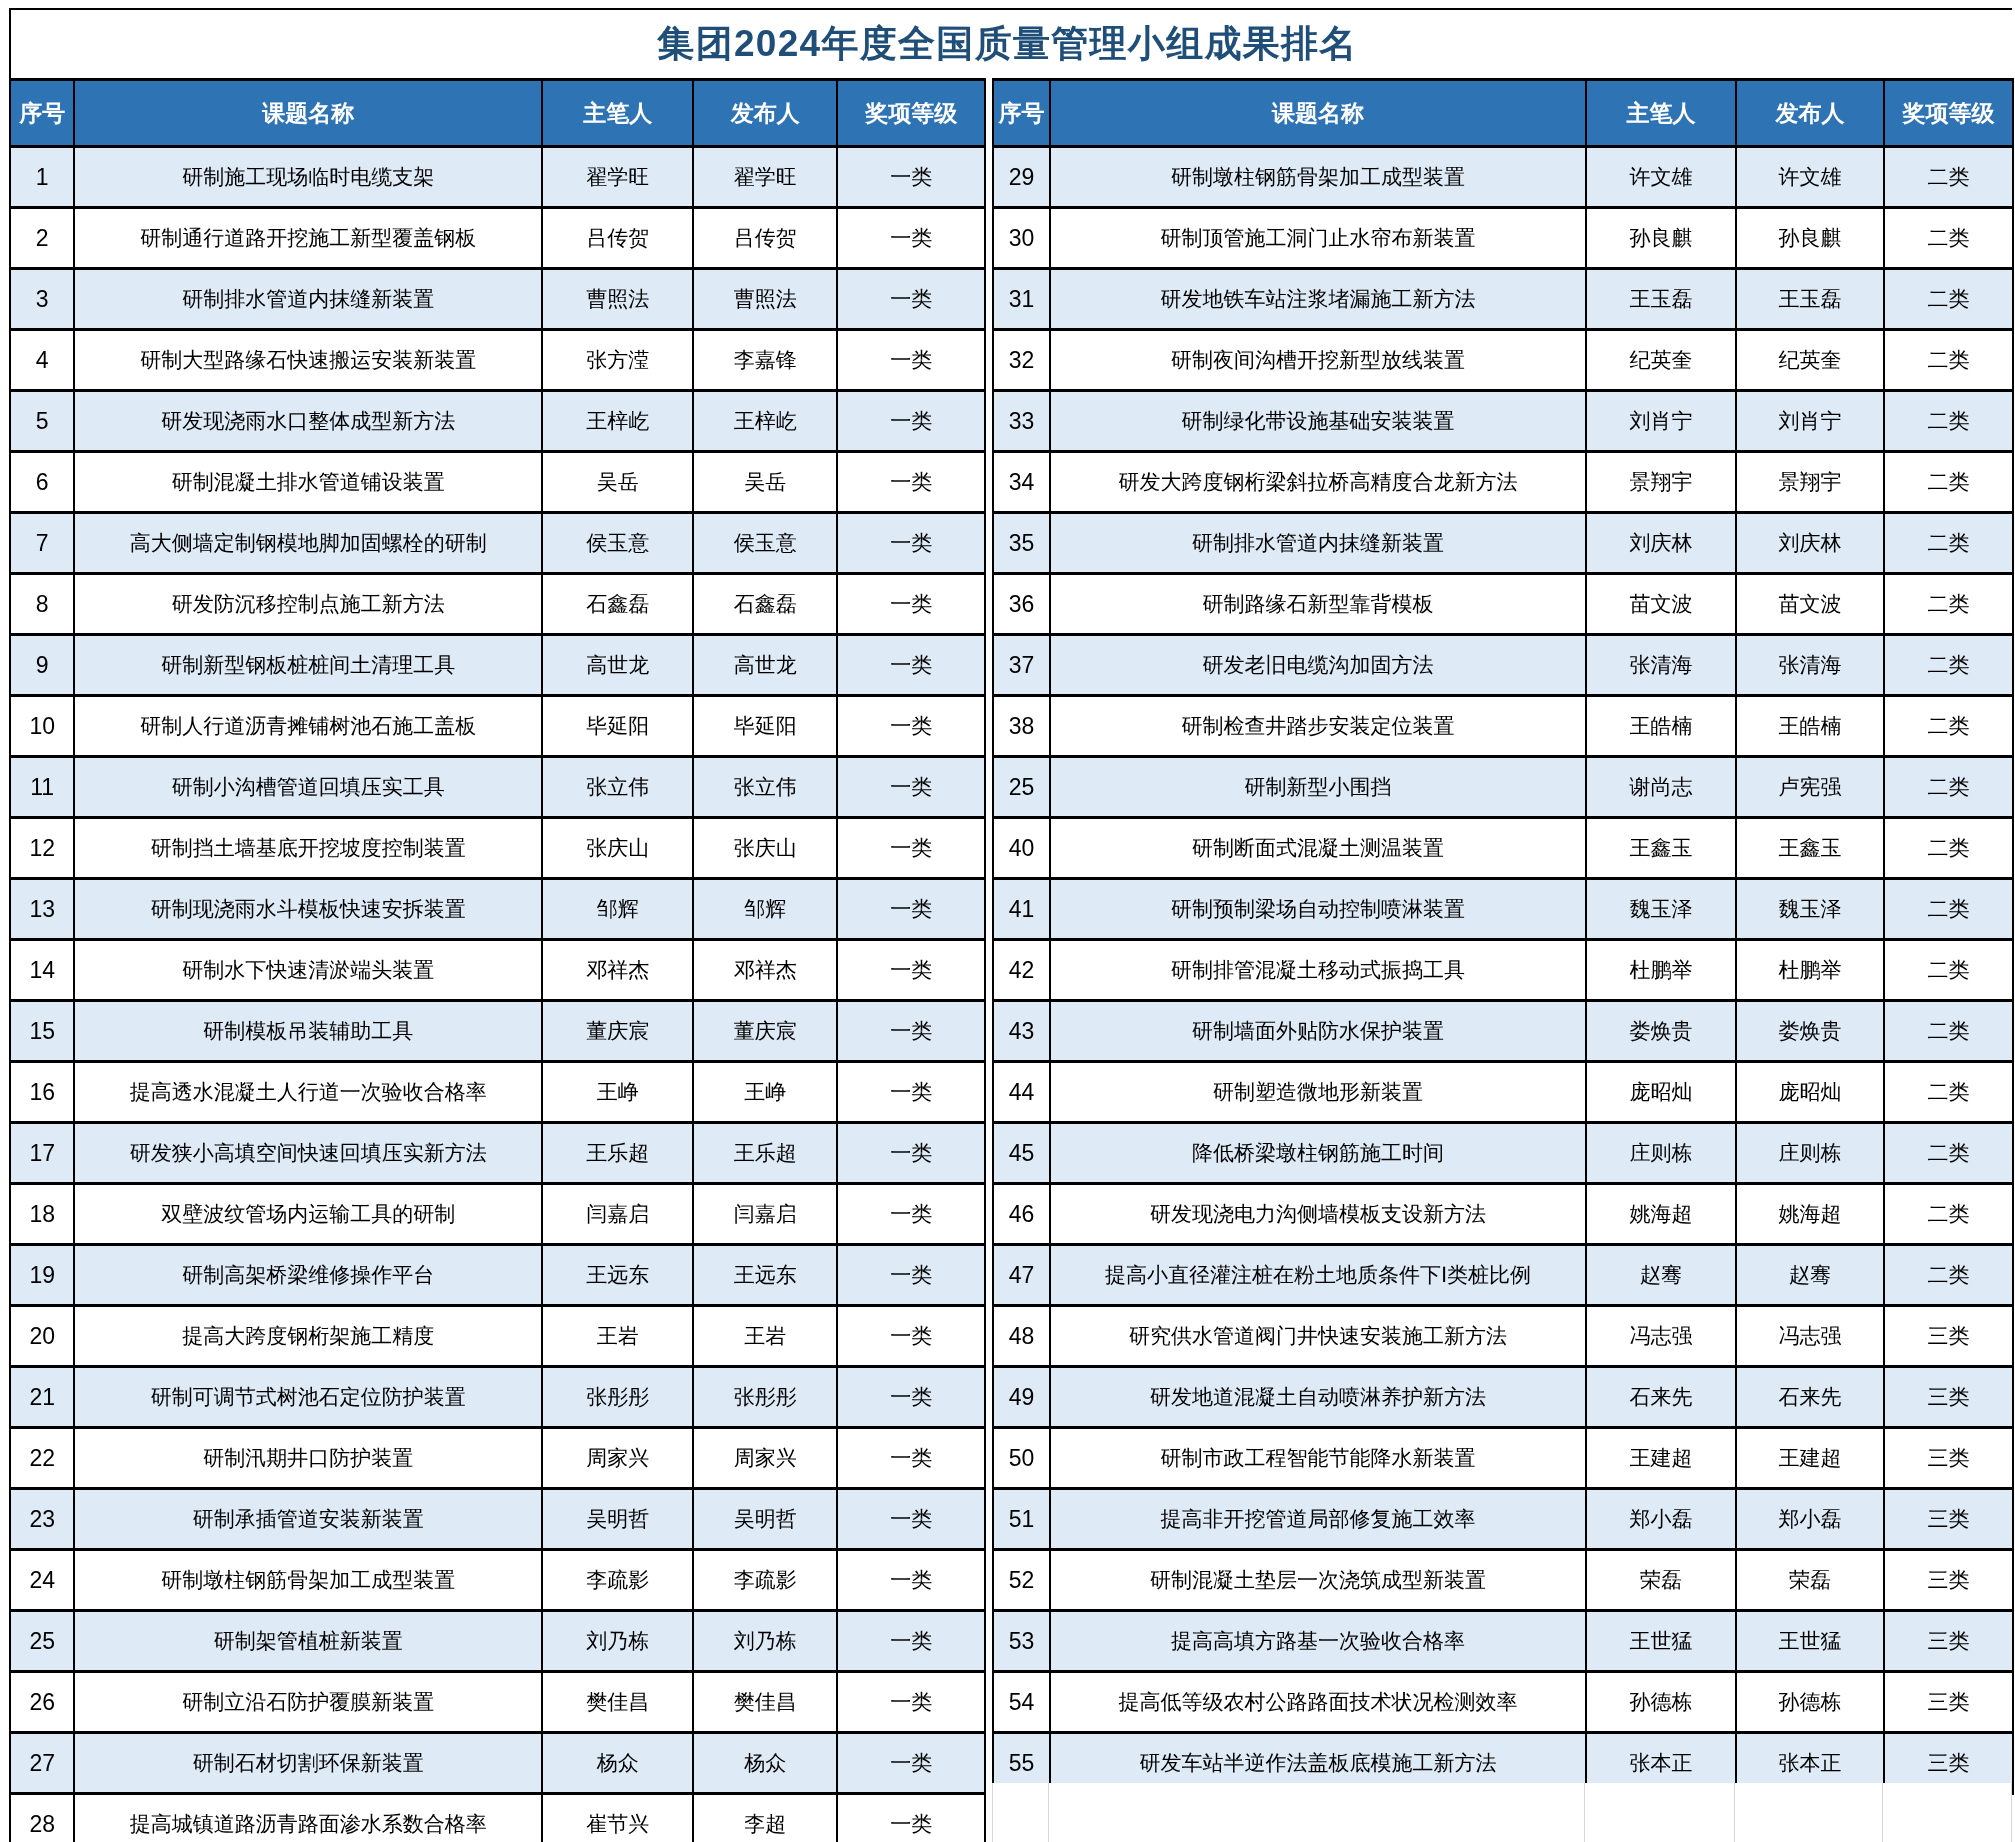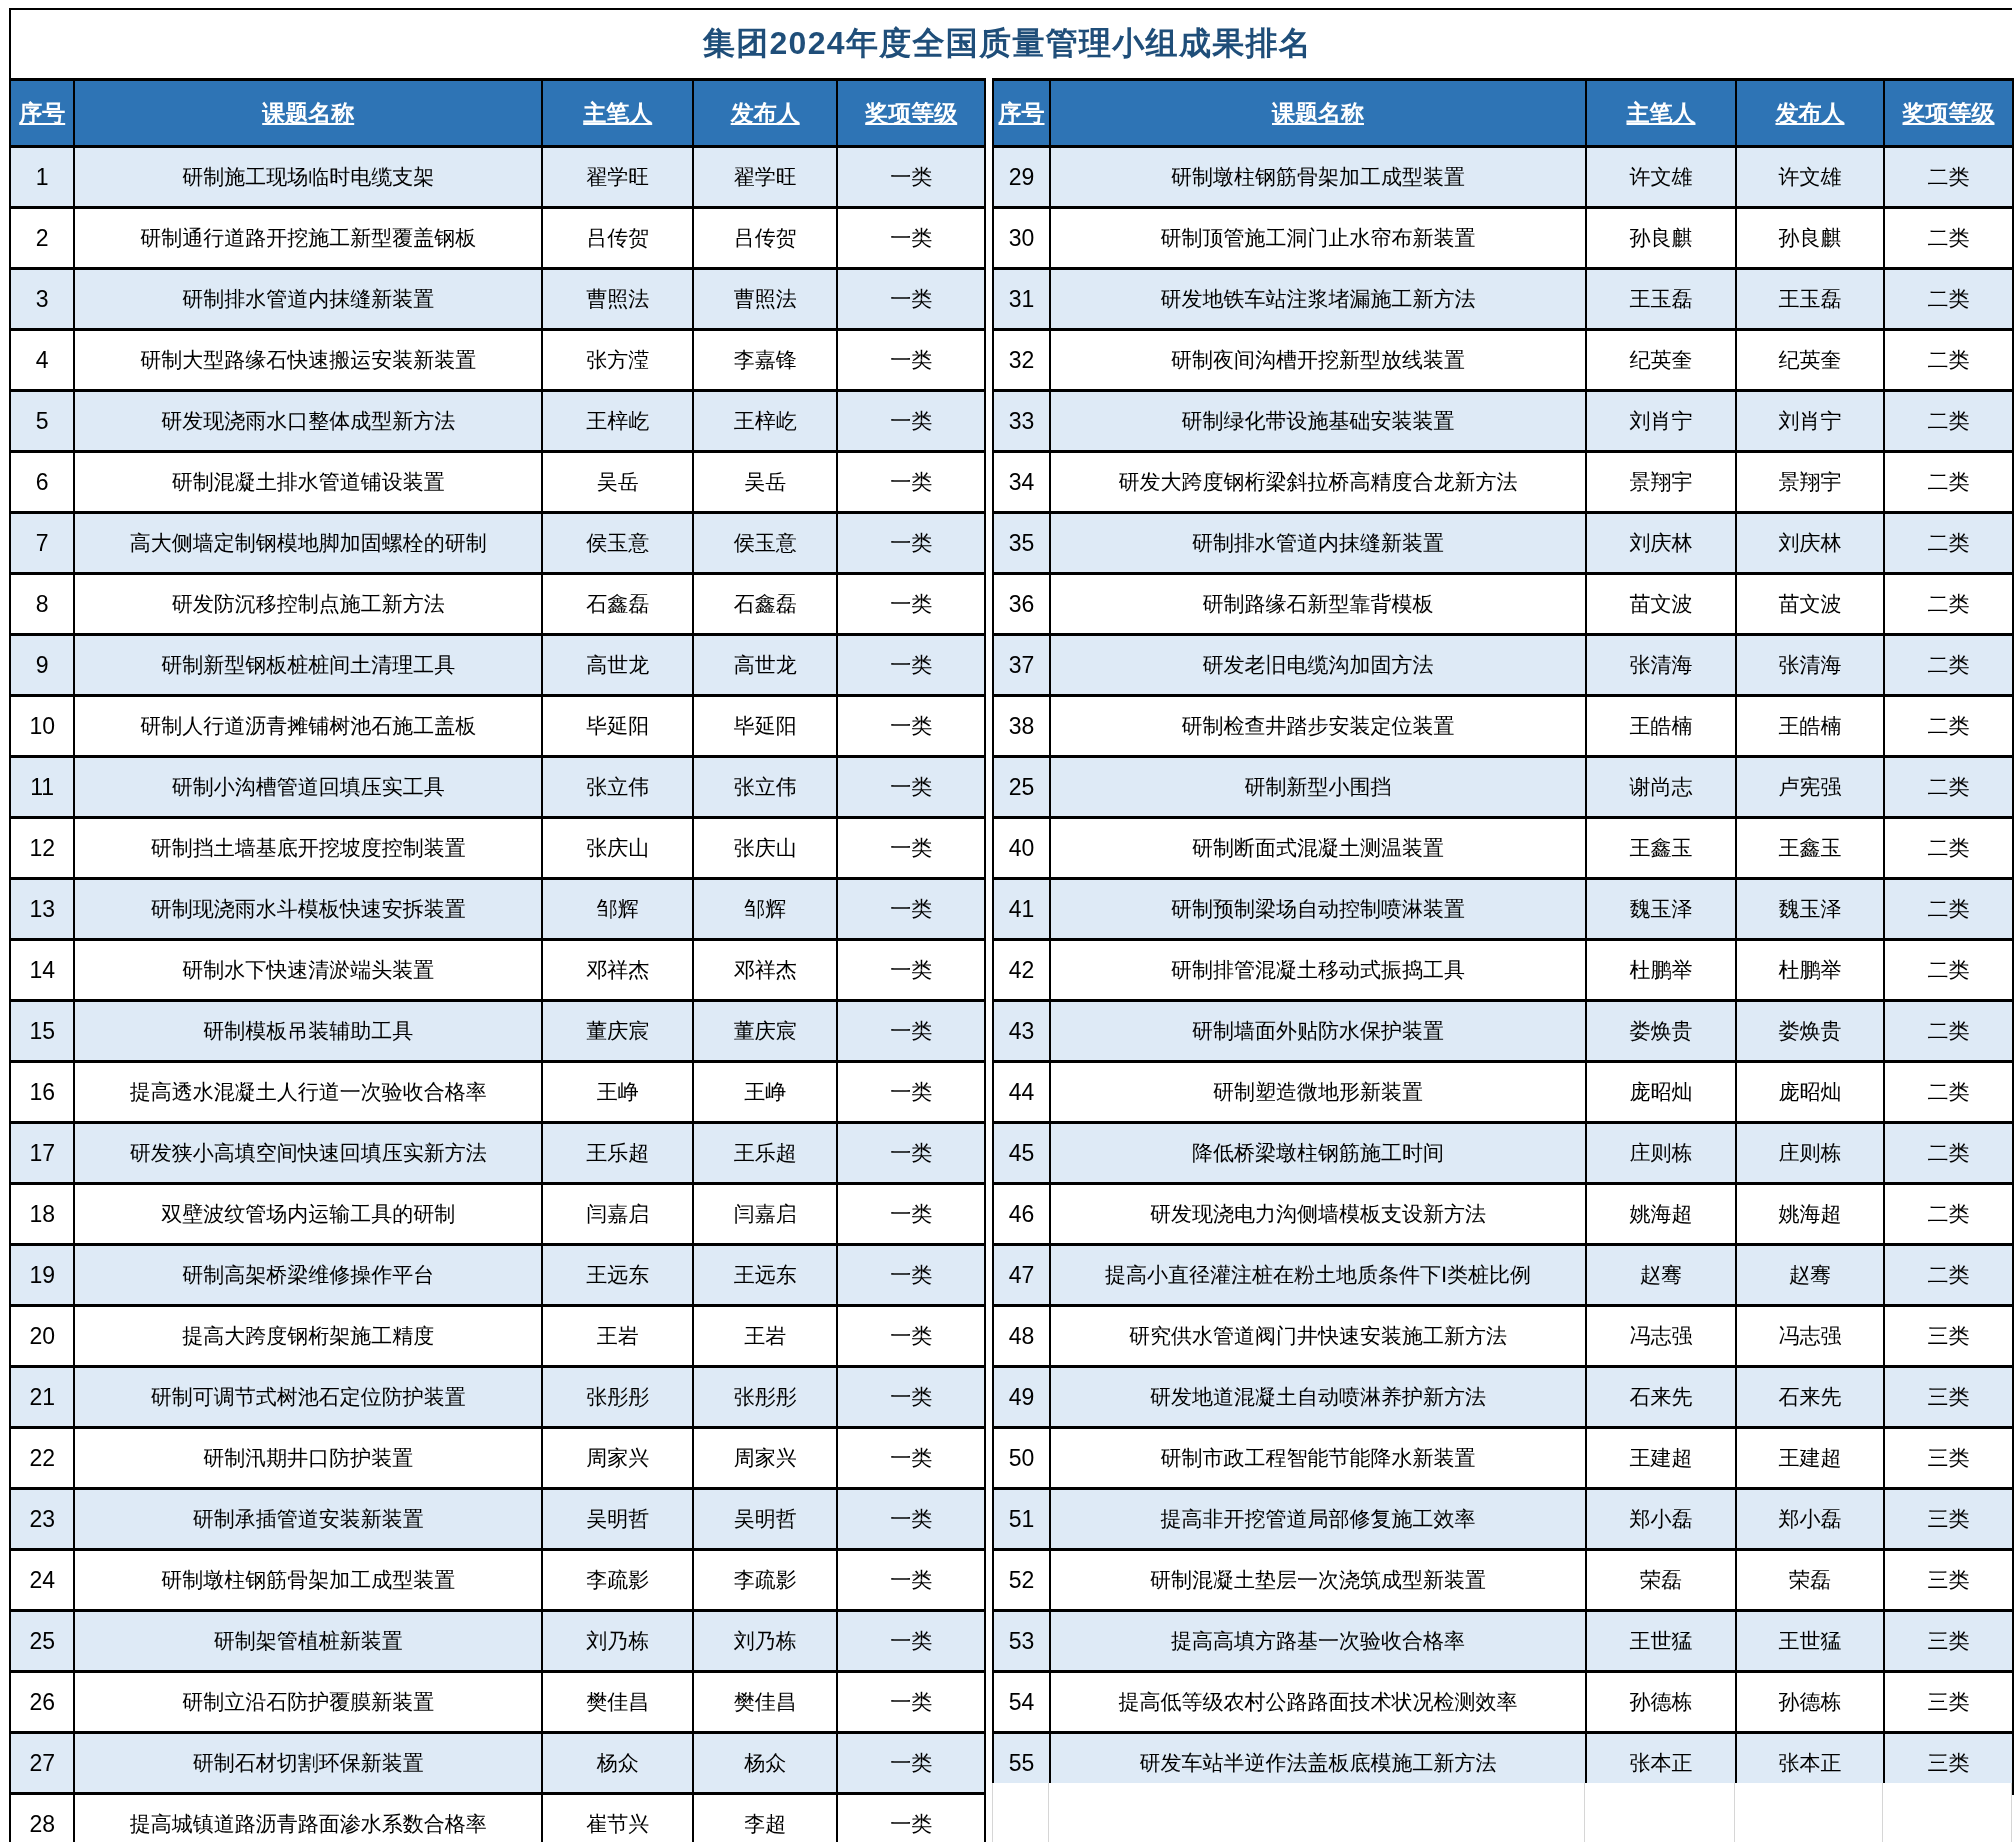--- a/index.html
+++ b/index.html
@@ -12,28 +12,28 @@
     --ghost:#D6D6D6;
   }
   *{margin:0;padding:0;box-sizing:border-box;}
   html,body{width:2015px;height:1842px;background:#fff;overflow:hidden;
     font-family:"Liberation Sans", sans-serif;}
   .sheet{position:absolute;left:0;top:0;width:2015px;height:1842px;background:#fff;}
   .sheet-top-border{position:absolute;left:9.2px;top:8px;width:2003px;height:2px;background:var(--grid);}
   .sheet-left-border{position:absolute;left:9.2px;top:8px;width:2px;height:1834px;background:var(--grid);}
   .title{position:absolute;left:0;top:12px;width:2015px;height:63px;
     display:flex;align-items:center;justify-content:center;
-    font-size:32px;font-weight:bold;color:var(--title-text);letter-spacing:1.3px;}
+    font-size:37px;font-weight:bold;color:var(--title-text);letter-spacing:1.3px;}
   table{border-collapse:collapse;table-layout:fixed;position:absolute;top:78px;background:#fff;}
   #table-left{left:9.2px;width:975px;}
   #table-right{left:992px;width:1020px;}
   th,td{border:2px solid var(--grid);border-top-width:3.3px;border-bottom-width:3.3px;
     text-align:center;vertical-align:middle;overflow:hidden;white-space:nowrap;}
   thead th{height:67px;background:var(--header-bg);color:var(--header-text);
-    font-size:23px;font-weight:bold;text-decoration:underline;}
+    font-size:23px;font-weight:bold;}
   tbody td{height:61px;font-size:21px;color:#000;background:var(--row-bg);}
   tbody td.serial-cell{font-size:23px;}
   tbody tr:nth-child(odd) td{background:var(--row-alt-bg);}
   .ghost-area{position:absolute;left:992px;top:1783px;width:1020px;height:59px;background:#fff;}
   .ghost-line{position:absolute;top:0;width:1.3px;height:59px;background:var(--ghost);}
 </style>
 </head>
 <body>
 
 <div class="sheet">

